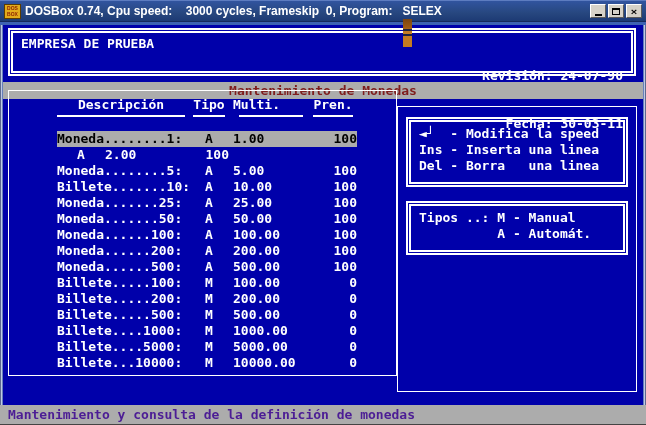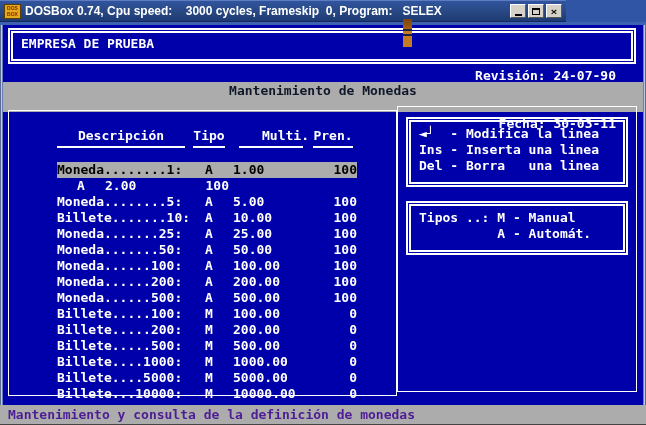--- a/index.html
+++ b/index.html
@@ -3,21 +3,21 @@
 <meta charset="utf-8">
 <style>
   html,body{margin:0;padding:0;background:#3a3a3a;}
   .window{
     position:relative;width:646px;height:425px;overflow:hidden;
     font-family:"DejaVu Sans Mono",monospace;
     background:#2f55a4;
   }
   
   .titlebar{
-    position:absolute;left:0;top:0;width:566px;height:22px;
+    position:absolute;left:0;top:0;width:646px;height:22px;
     background:linear-gradient(to bottom,#31549f 0%,#27477f 60%,#1d3a74 100%);
     border-top:1px solid #5d7cc0;border-bottom:1px solid #16295c;
     display:flex;align-items:center;box-sizing:border-box;
   }
   .dosbox-icon{
     width:17px;height:15px;margin:0 4px 0 4px;background:#e2ac1c;
     border:1px solid #5c3c00;box-sizing:border-box;
     color:#8c1e00;font-weight:bold;font-size:5px;line-height:6px;
     text-align:center;font-family:"Liberation Sans",sans-serif;
     flex:0 0 auto;
@@ -47,40 +47,40 @@
   .cursor-block{position:absolute;left:403px;top:19px;width:9px;height:28px;z-index:9;
     background:linear-gradient(to bottom,#7c440f 0%,#9c5a14 30%,#c47b22 45%,#c47b22 100%);}
   .cursor-block .dark{position:absolute;left:0;width:9px;height:2px;background:#1e2240;}
   
   .dos-screen{
     position:absolute;left:3px;top:25px;width:640px;height:400px;
     background:#0000AA;color:#fff;font-weight:bold;font-size:13px;line-height:16px;
   }
   .dos-screen *{box-sizing:border-box;}
   .header-box{
-    position:absolute;left:5px;top:3px;width:628px;height:36px;
+    position:absolute;left:5px;top:3px;width:628px;height:48px;
     border:5px double #fff;display:flex;justify-content:space-between;
-    padding:3px 15px 0 8px;
+    padding:3px 8px 0 8px;
   }
   .hdr-right{text-align:right;white-space:pre;}
   .section-bar{
-    position:absolute;left:0;top:57px;width:640px;height:30px;
-    background:#acacac;color:#0f172a;text-align:center;line-height:17px;
+    position:absolute;left:0;top:57px;width:640px;height:17px;
+    background:#acacac;color:#7f1d1d;text-align:center;line-height:17px;
   }
   .table-box{
-    position:absolute;left:5px;top:85px;width:389px;height:286px;
-    border:1px solid #fff;padding-top:17px;
+    position:absolute;left:5px;top:65px;width:389px;height:286px;
+    border:1px solid #fff;padding-top:6px;
   }
   .thead,.trow{display:flex;width:300px;margin-left:48px;height:16px;white-space:pre;}
   .c-desc{width:128px;}
   .c-tipo{width:48px;text-align:center;}
   .c-multi{width:76px;text-align:left;}
   .c-pren{width:48px;text-align:right;}
   .thead .c-desc{text-align:center;}
-  .thead .c-multi{text-align:right;}
+  .thead .c-multi{text-align:left;}
   .thead .c-pren{text-align:center;}
   .urow{display:flex;width:300px;margin-left:48px;height:14px;margin-top:2px;}
   .urow div{display:flex;align-items:flex-start;justify-content:center;}
   .uline{height:2px;background:#fff;}
   .rows{margin-top:2px;}
   .trow.selected{background:#acacac;color:#000;}
   .right-box{
     position:absolute;left:394px;top:81px;width:240px;height:286px;
     border:1px solid #fff;
   }
@@ -256,21 +256,21 @@
           <div class="c-desc">Billete...10000:</div>
           <div class="c-tipo">M</div>
           <div class="c-multi">10000.00</div>
           <div class="c-pren">0</div>
         </div>
         </div>
     </div>
 
     <div class="right-box">
       <div class="keys-box">
-        <div class="help-line">◄┘  - Modifica la linea</div>
+        <div class="help-line">◄┘  - Modifica la speed</div>
         <div class="help-line">Ins - Inserta una linea</div>
         <div class="help-line">Del - Borra   una linea</div>
       </div>
       <div class="tipos-box">
         <div class="help-line">Tipos ..: M - Manual</div>
         <div class="help-line">          A - Automát.</div>
       </div>
     </div>
 
   </div>

